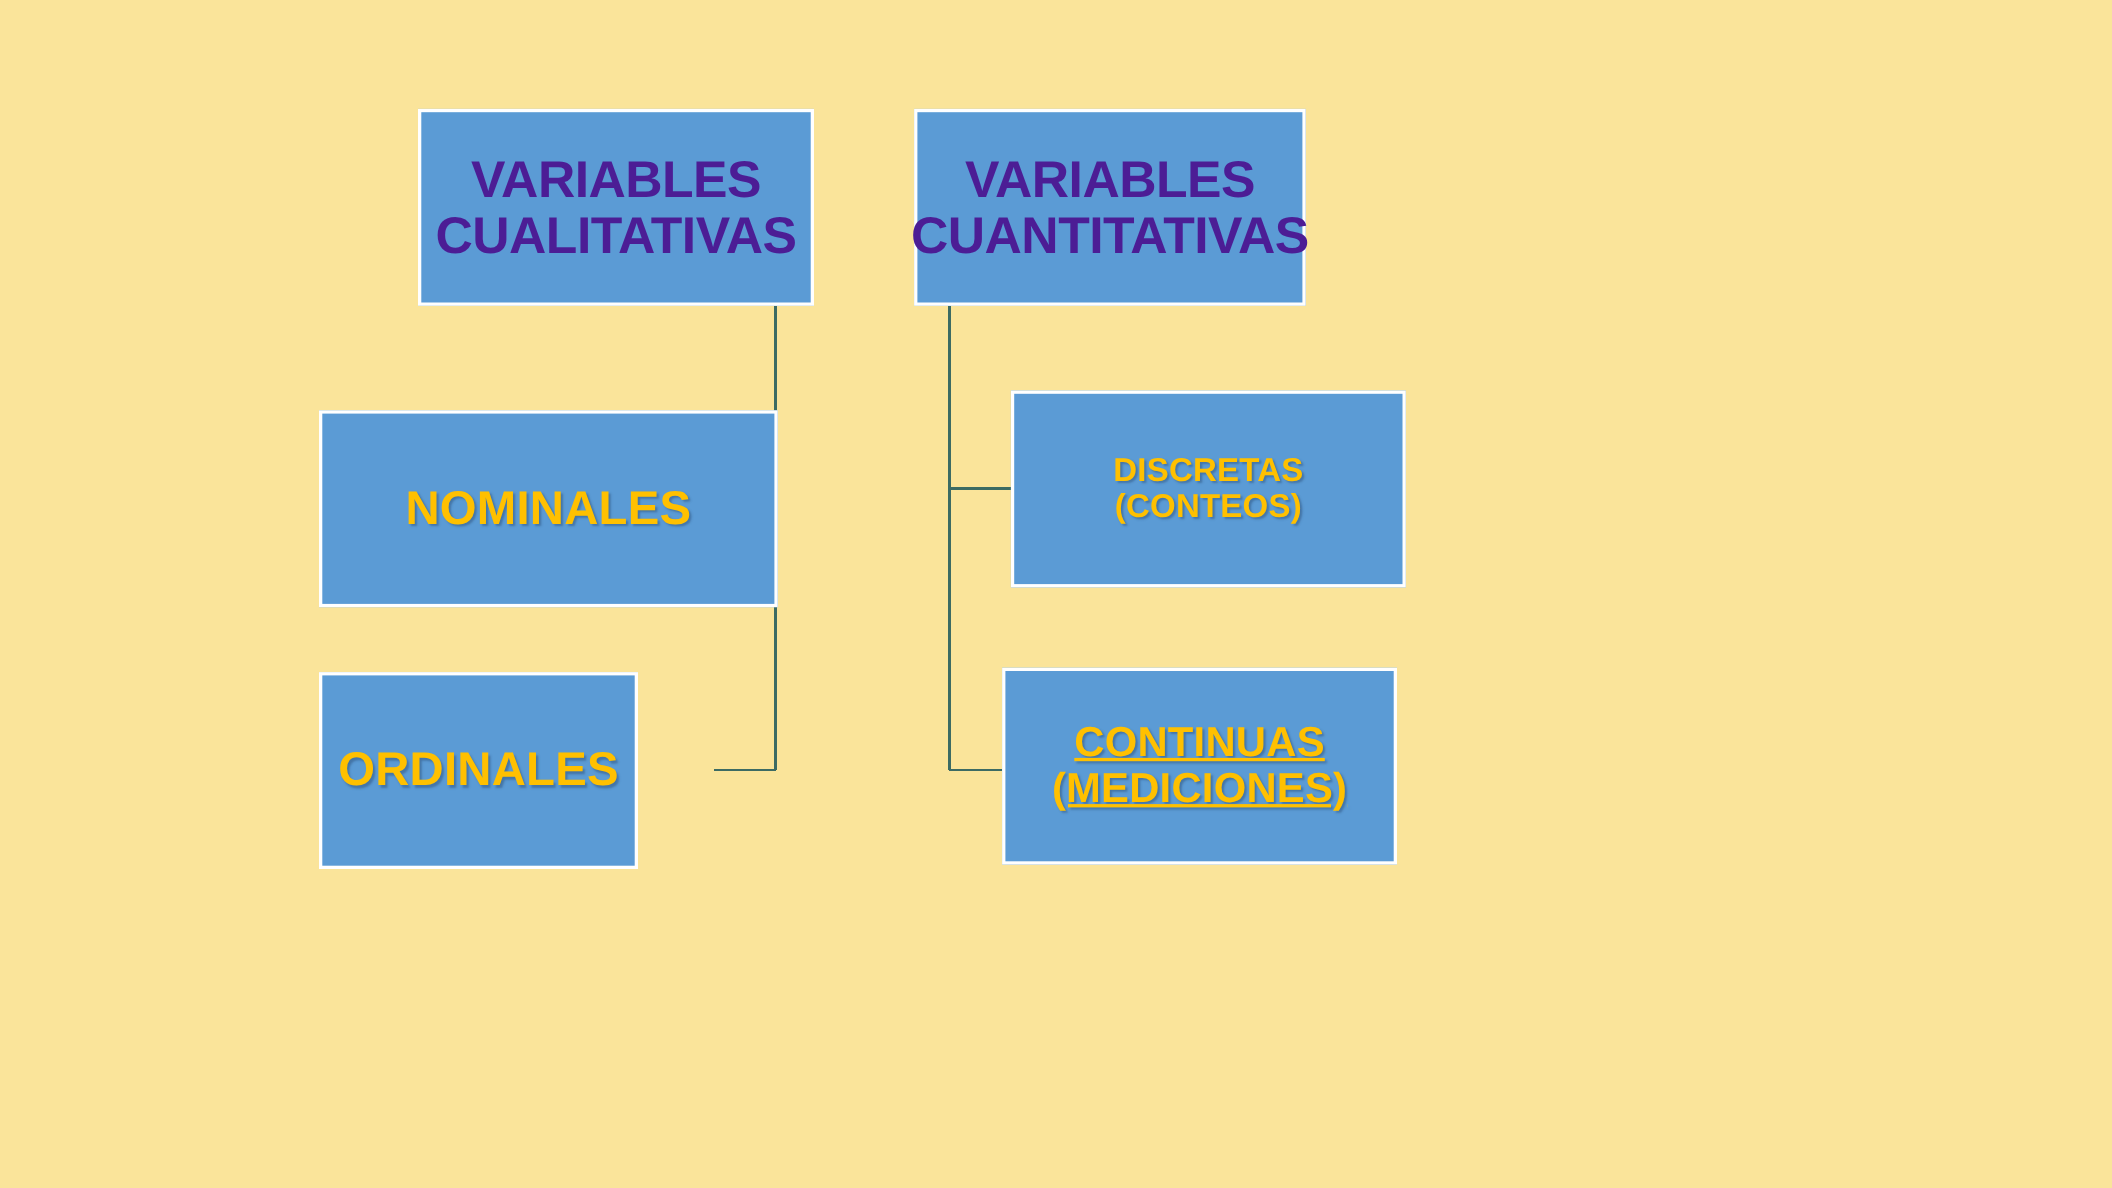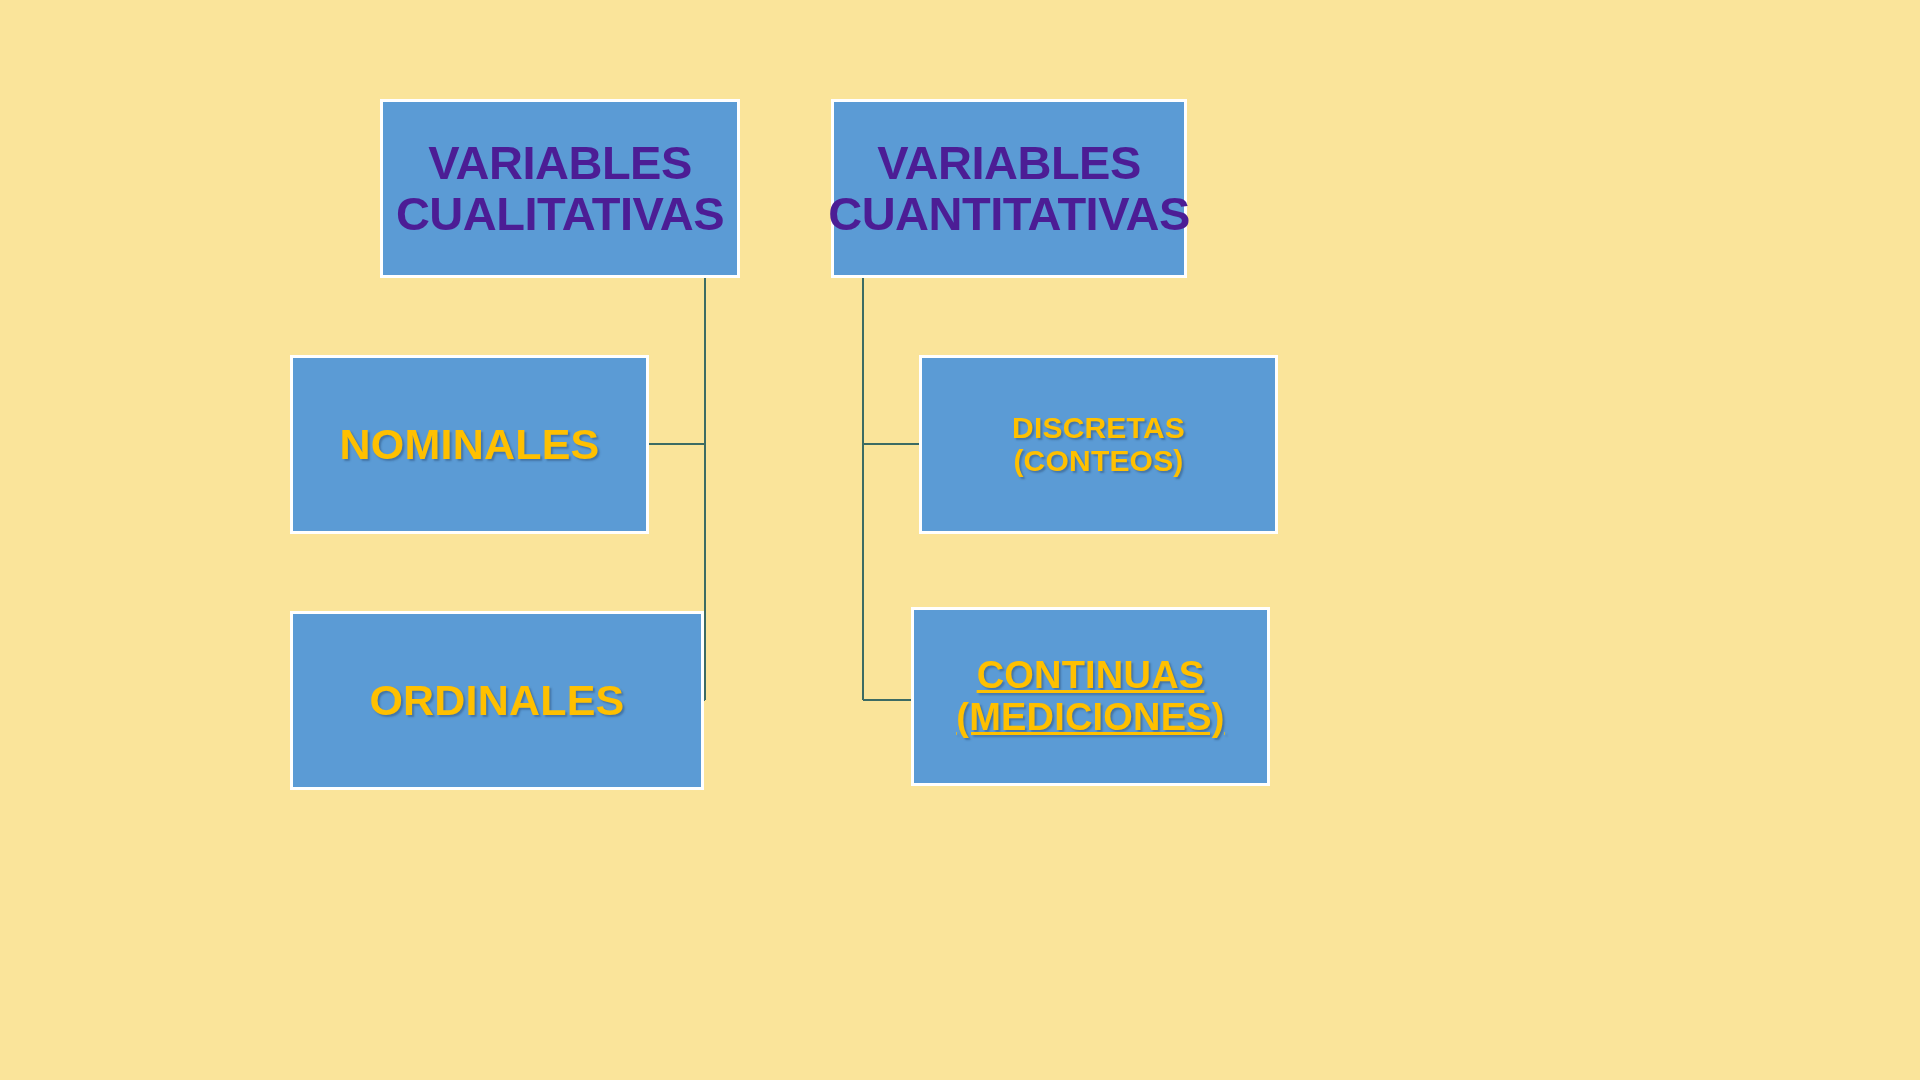--- a/index.html
+++ b/index.html
@@ -63,22 +63,22 @@
     font-weight: bold;
     font-size: 43px;
     letter-spacing: 0.2px;
     text-shadow: 2px 2px 2px rgba(40,70,110,0.45);
   }
 
   
   #node-cualitativas { left: 380px;  top: 99px;  width: 360px; height: 179px; }
   #node-cuantitativas{ left: 831px;  top: 99px;  width: 356px; height: 179px; }
 
-  #node-nominales    { left: 290px;  top: 355px; width: 359px; height: 179px; }
-  #node-ordinales    { left: 290px;  top: 611px; width: 414px; height: 179px; }
+  #node-nominales    { left: 290px;  top: 373px; width: 417px; height: 179px; }
+  #node-ordinales    { left: 290px;  top: 611px; width: 290px; height: 179px; }
 
   #node-discretas    { left: 919px;  top: 355px; width: 359px; height: 179px; }
   #node-continuas    { left: 911px;  top: 607px; width: 359px; height: 179px; }
 
   #node-continuas .label { font-size: 38px; text-decoration: underline; }
   #node-discretas .label { font-size: 30px; }
 </style>
 </head>
 <body>
 

